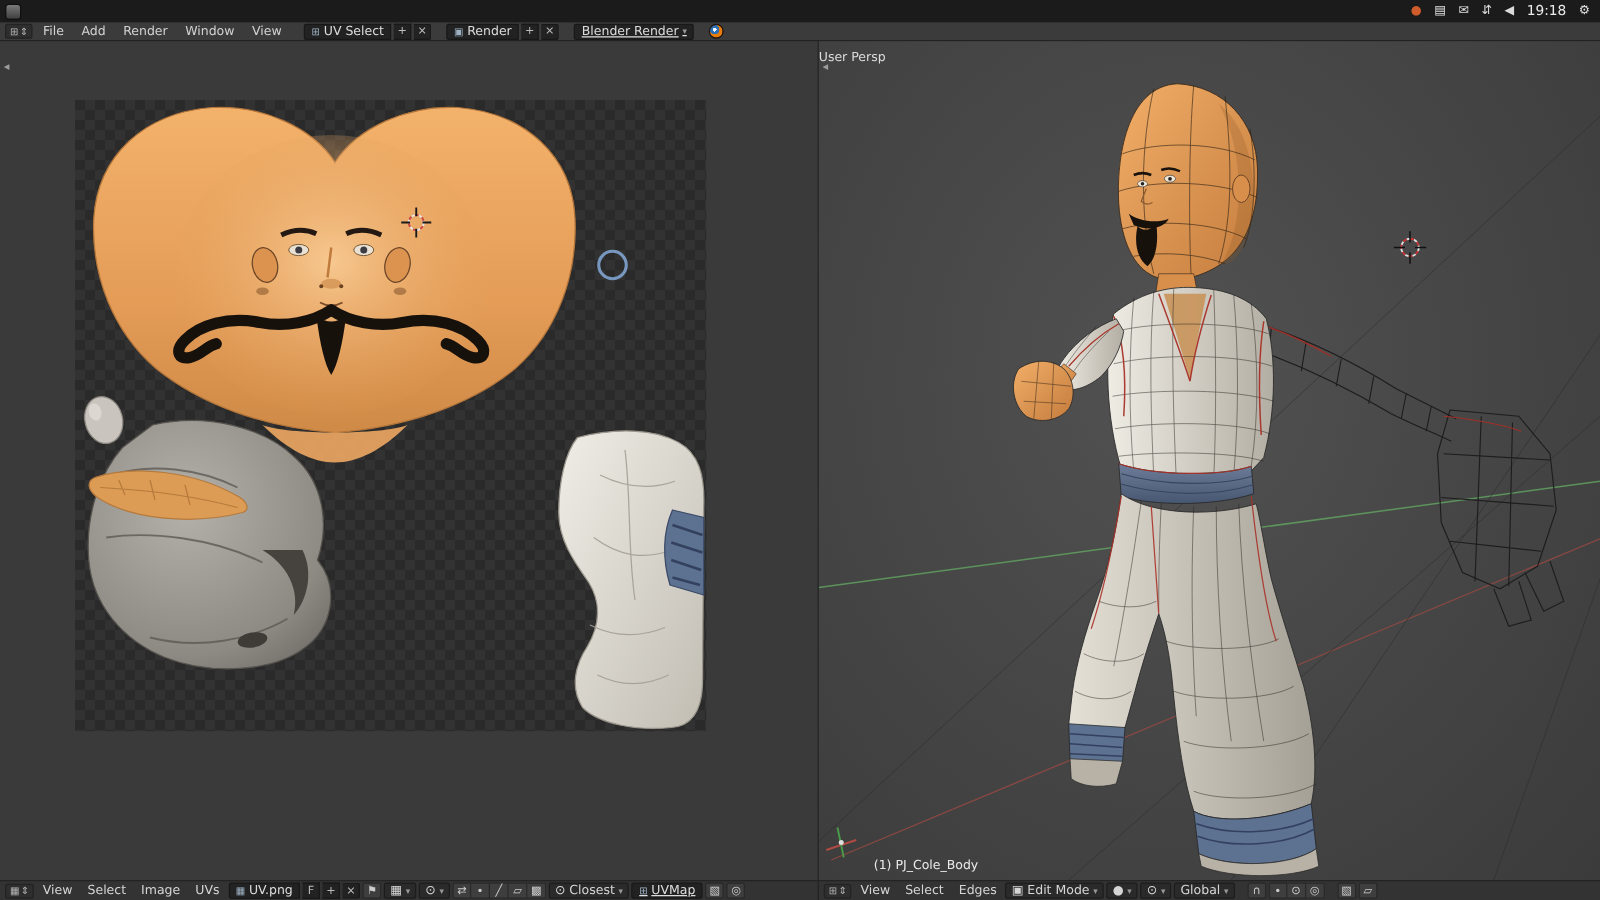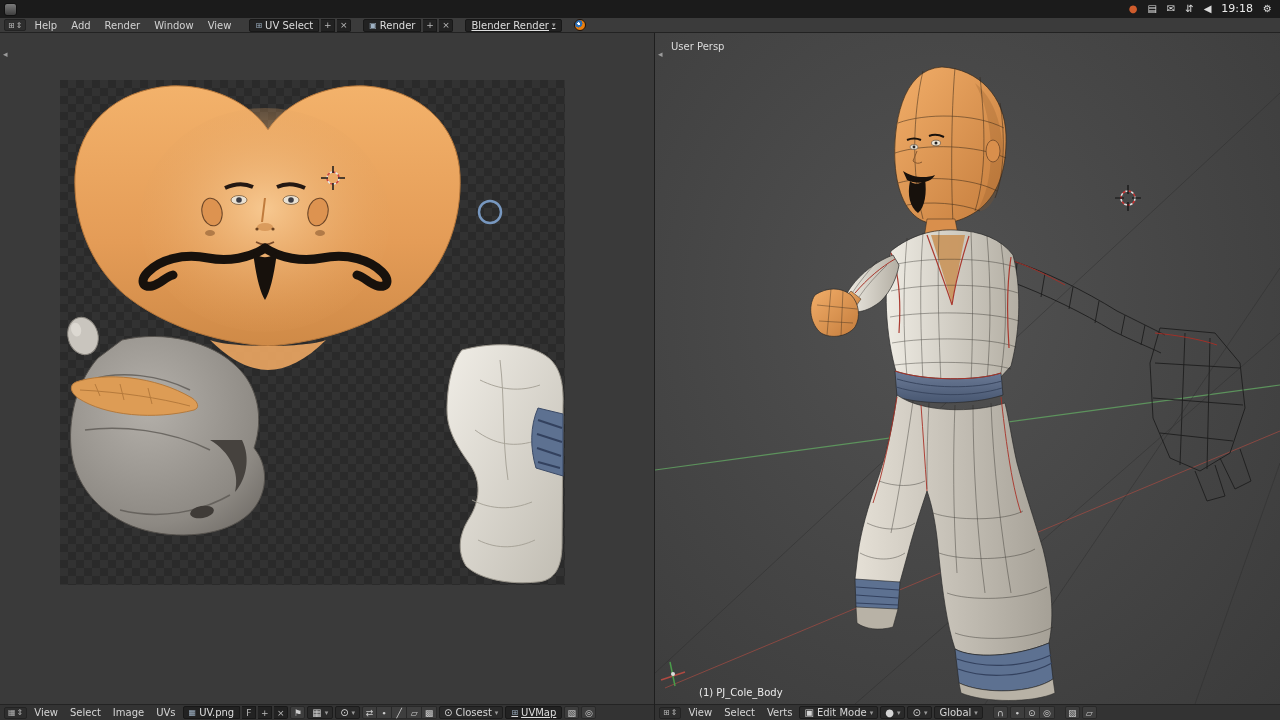--- a/index.html
+++ b/index.html
@@ -47,21 +47,21 @@
   .pane { display: flex; flex-direction: column; min-width: 0; }
   .pane.uv { width: 655px; border-right: 1px solid #1e1e1e; }
   .pane.vp { flex: 1; }
   .canvas { position: relative; flex: 1; overflow: hidden; background: #3a3a3a; }
   .vp .canvas { background: radial-gradient(ellipse at 45% 40%, #525252 0%, #454545 55%, #3b3b3b 100%); }
   .checker { position: absolute; left: 60px; top: 47px; width: 505px; height: 505px;
              background: conic-gradient(#323232 0 25%, #2a2a2a 0 50%, #323232 0 75%, #2a2a2a 0);
              background-size: 16px 16px; }
   .uvsvg { position: absolute; left: 60px; top: 47px; }
   .vpsvg { position: absolute; left: 0; top: 0; width: 100%; height: 100%; }
-  .vp-label { position: absolute; left: 16px; top: 8px; font-size: 10px; color: #dcdcdc; }
+  .vp-label { position: absolute; left: 0; top: 8px; font-size: 10px; color: #dcdcdc; }
   .obj-label { position: absolute; left: 44px; bottom: 6px; font-size: 10px; color: #eaeaea; }
   .region-arrow { position: absolute; left: 3px; top: 16px; font-size: 9px; color: #9c9c9c; }
 
   
   .footer { flex: 0 0 16px; height: 16px; background: #333; border-top: 1px solid #232323;
             display: flex; align-items: center; gap: 2px; padding: 0 4px; font-size: 10px;
             line-height: 16px; color: #d5d5d5; white-space: nowrap; overflow: hidden; }
   .fmenu { padding: 0 5px; }
   .drop { display: flex; align-items: center; gap: 3px; background: #2a2a2a;
           border: 1px solid #1c1c1c; border-radius: 2px; height: 13px; padding: 0 4px; }
@@ -91,21 +91,21 @@
       <span class="tray time">19:18</span>
       <span class="tray">⚙</span>
     </div>
   </div>
 
   <div class="bheader">
     <span class="etype">
       <span>⊞</span>
       <span>⇕</span>
     </span>
-    <span class="hmenu">Help</span>
+    <span class="hmenu">File</span>
     <span class="hmenu">Add</span>
     <span class="hmenu">Render</span>
     <span class="hmenu">Window</span>
     <span class="hmenu">View</span>
     <span class="gap"></span>
     <span class="field">
       <span class="ficon">⊞</span>
       <span>UV Select</span>
     </span>
     <span class="fbtn">+</span>
@@ -400,21 +400,21 @@
         <div class="obj-label">(1) PJ_Cole_Body</div>
       </div>
 
       <div class="footer">
         <span class="etype">
           <span>⊞</span>
           <span>⇕</span>
         </span>
         <span class="fmenu">View</span>
         <span class="fmenu">Select</span>
-        <span class="fmenu">Verts</span>
+        <span class="fmenu">Edges</span>
         <span class="drop">
           <span>▣</span>
           <span>Edit Mode</span>
           <span class="chev">▾</span>
         </span>
         <span class="drop">
           <span>●</span>
           <span class="chev">▾</span>
         </span>
         <span class="drop">

